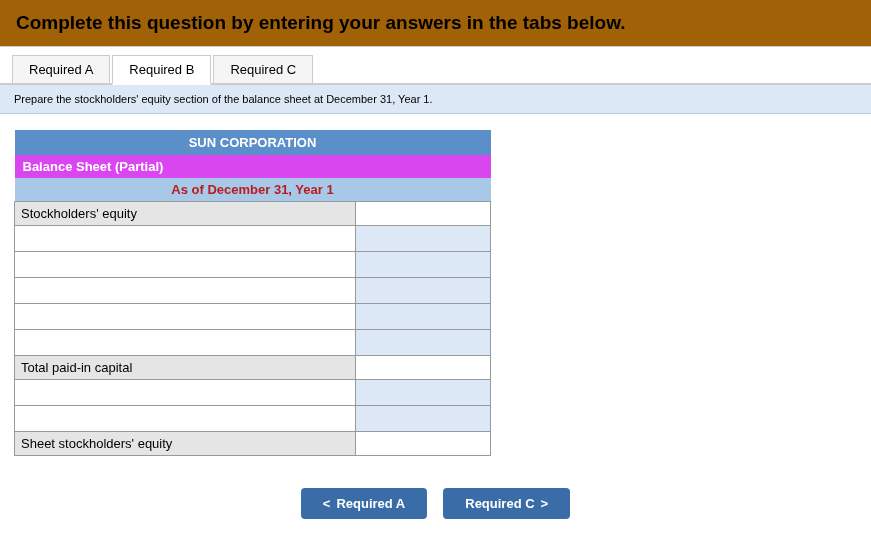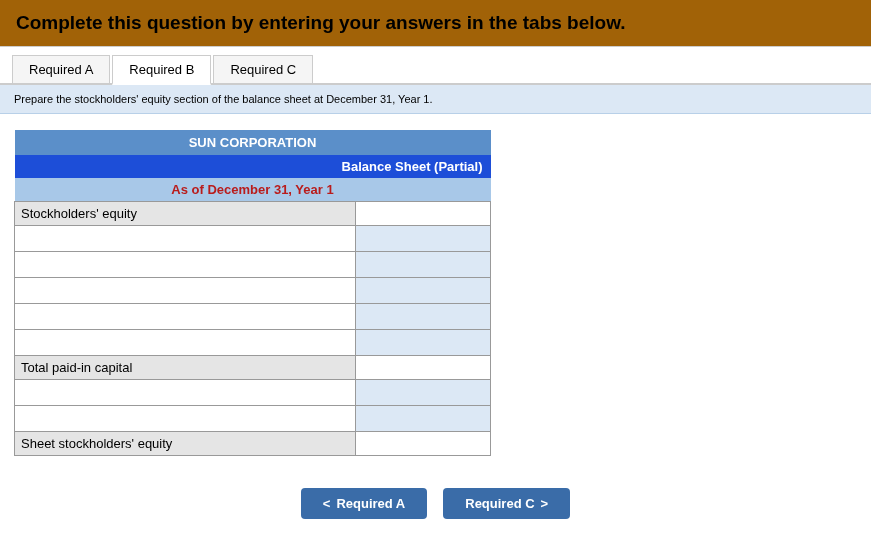--- a/index.html
+++ b/index.html
@@ -63,23 +63,23 @@
 
     .table-header-dark {
       background: #5b8fc9;
       color: #fff;
       text-align: center;
       padding: 5px 8px;
       font-weight: bold;
     }
 
     .table-header-medium {
-      background: #1d4ed8;
+      background: #d946ef;
       color: #fff;
-      text-align: right;
+      text-align: left;
       padding: 4px 8px;
       font-weight: bold;
     }
 
     .table-header-light {
       background: #a8c8e8;
       color: #b91c1c;
       text-align: center;
       padding: 4px 8px;
       font-weight: bold;

